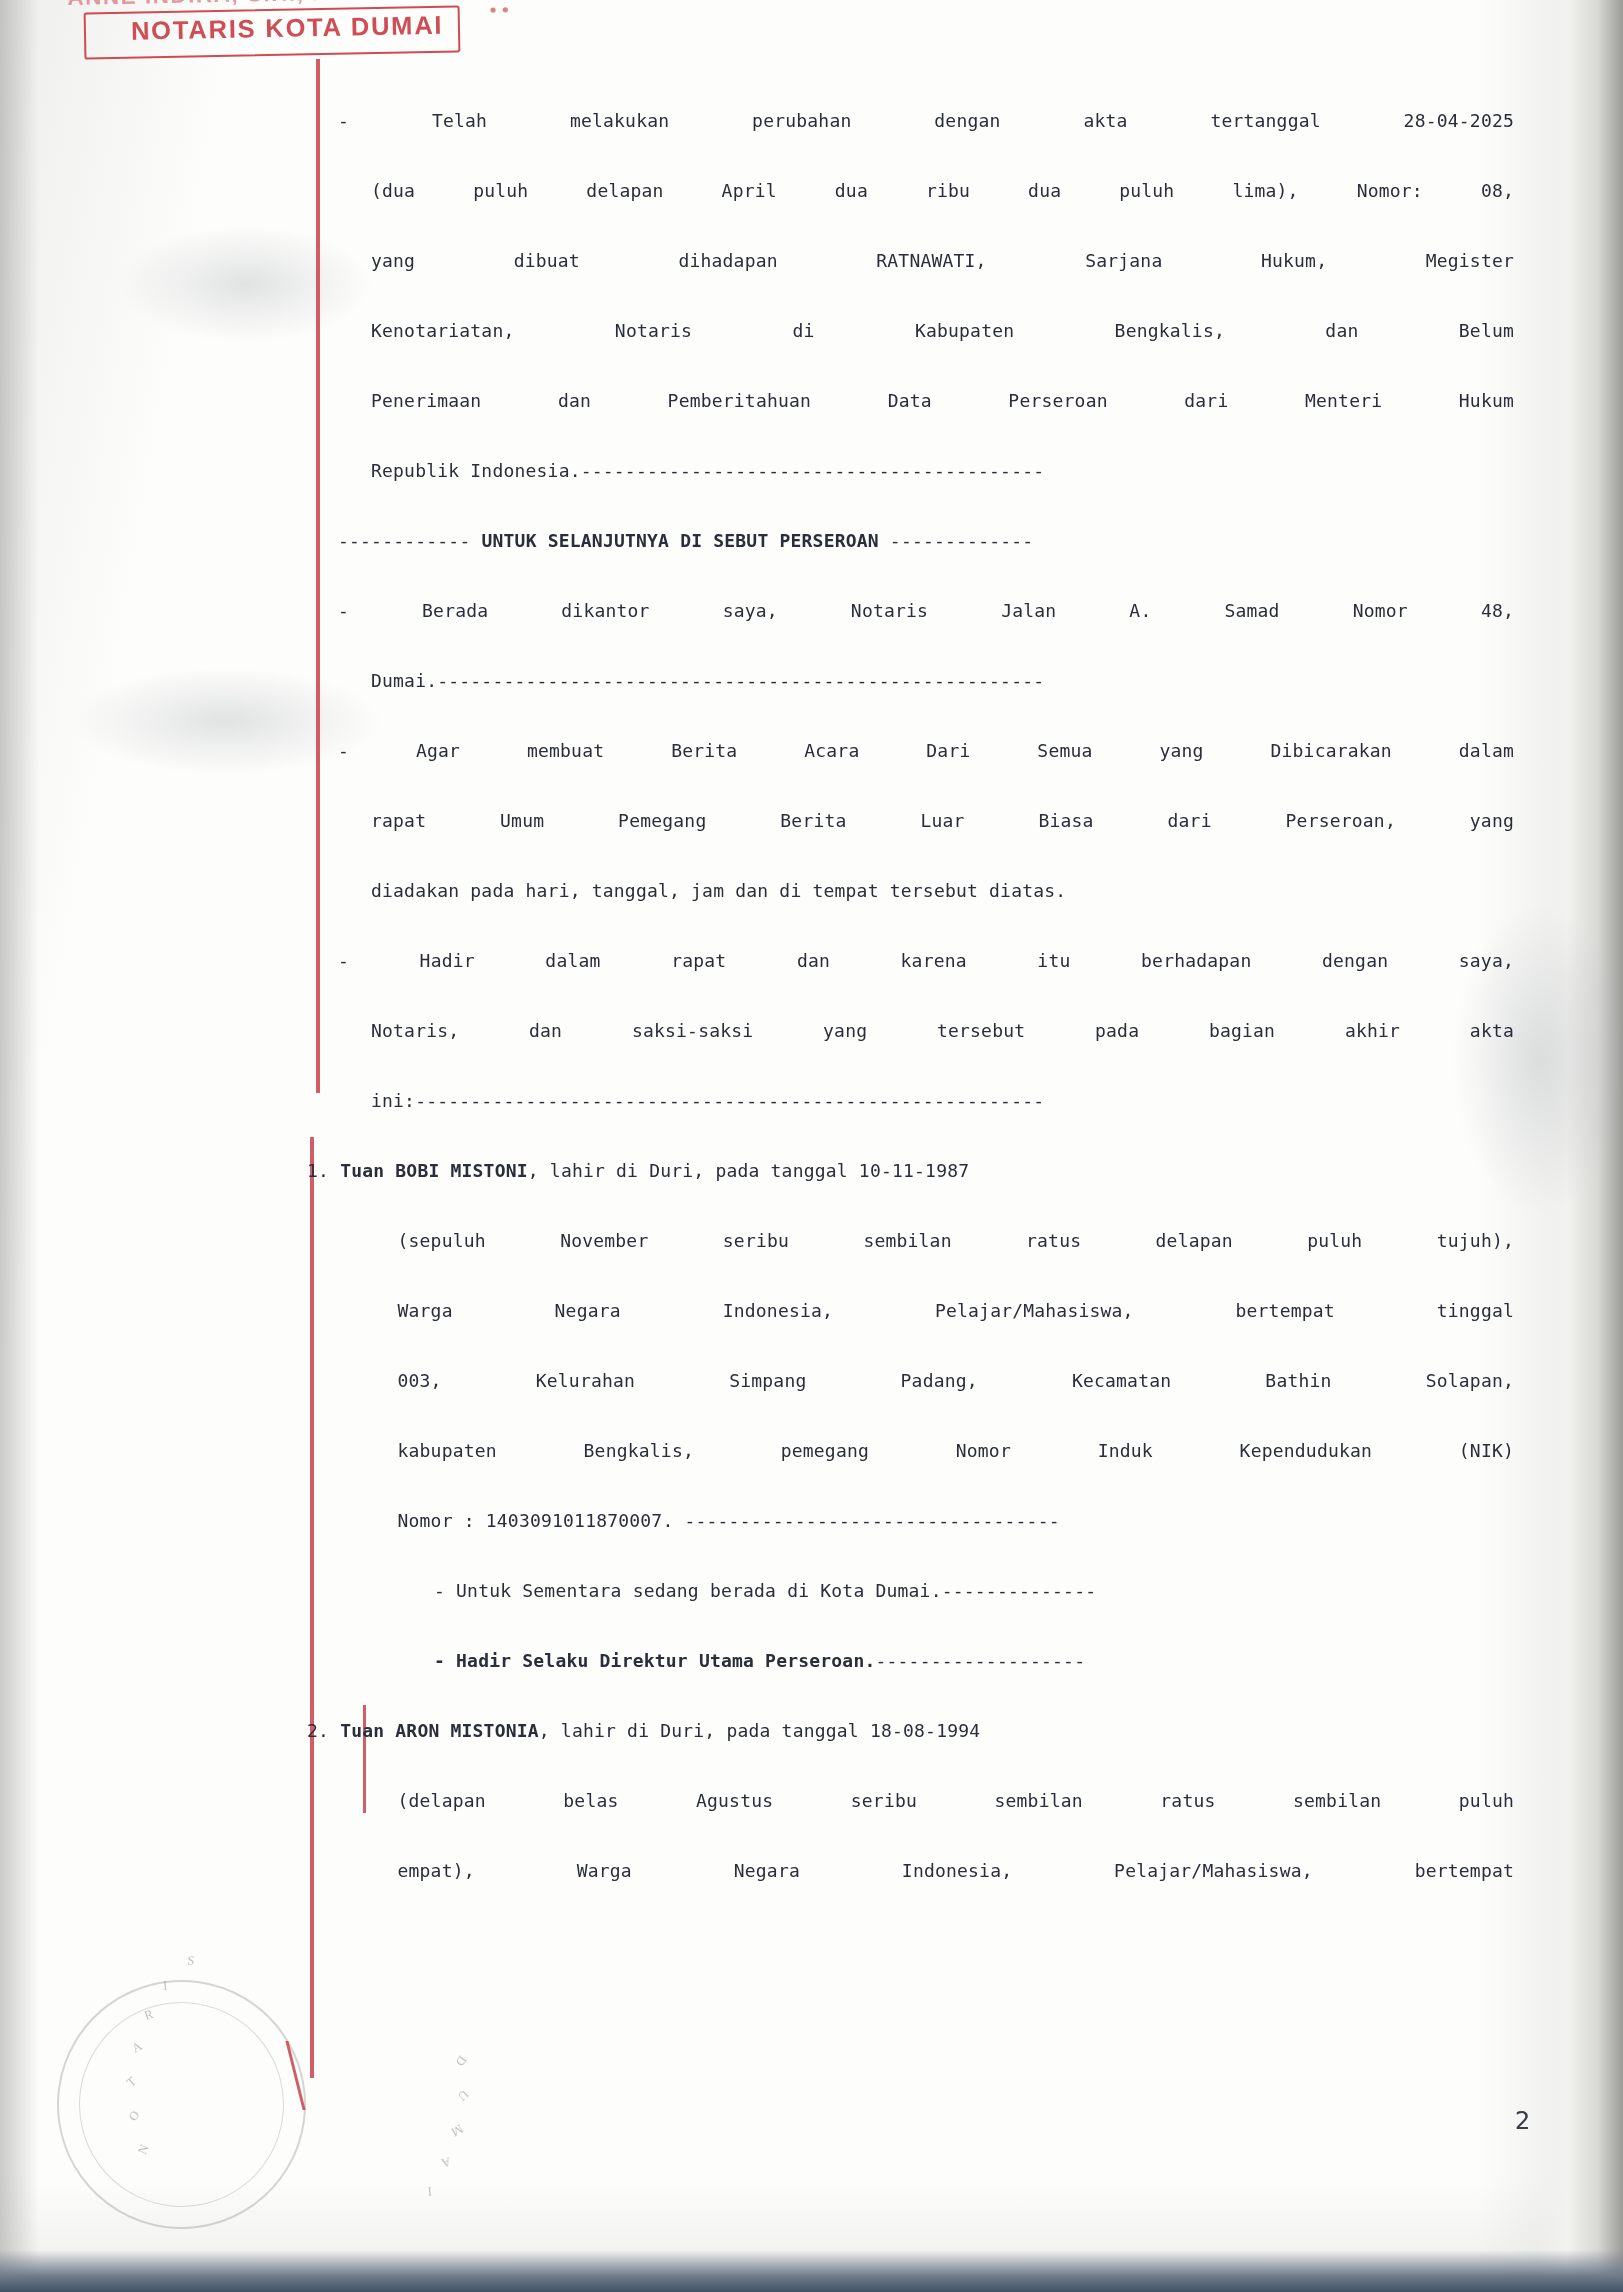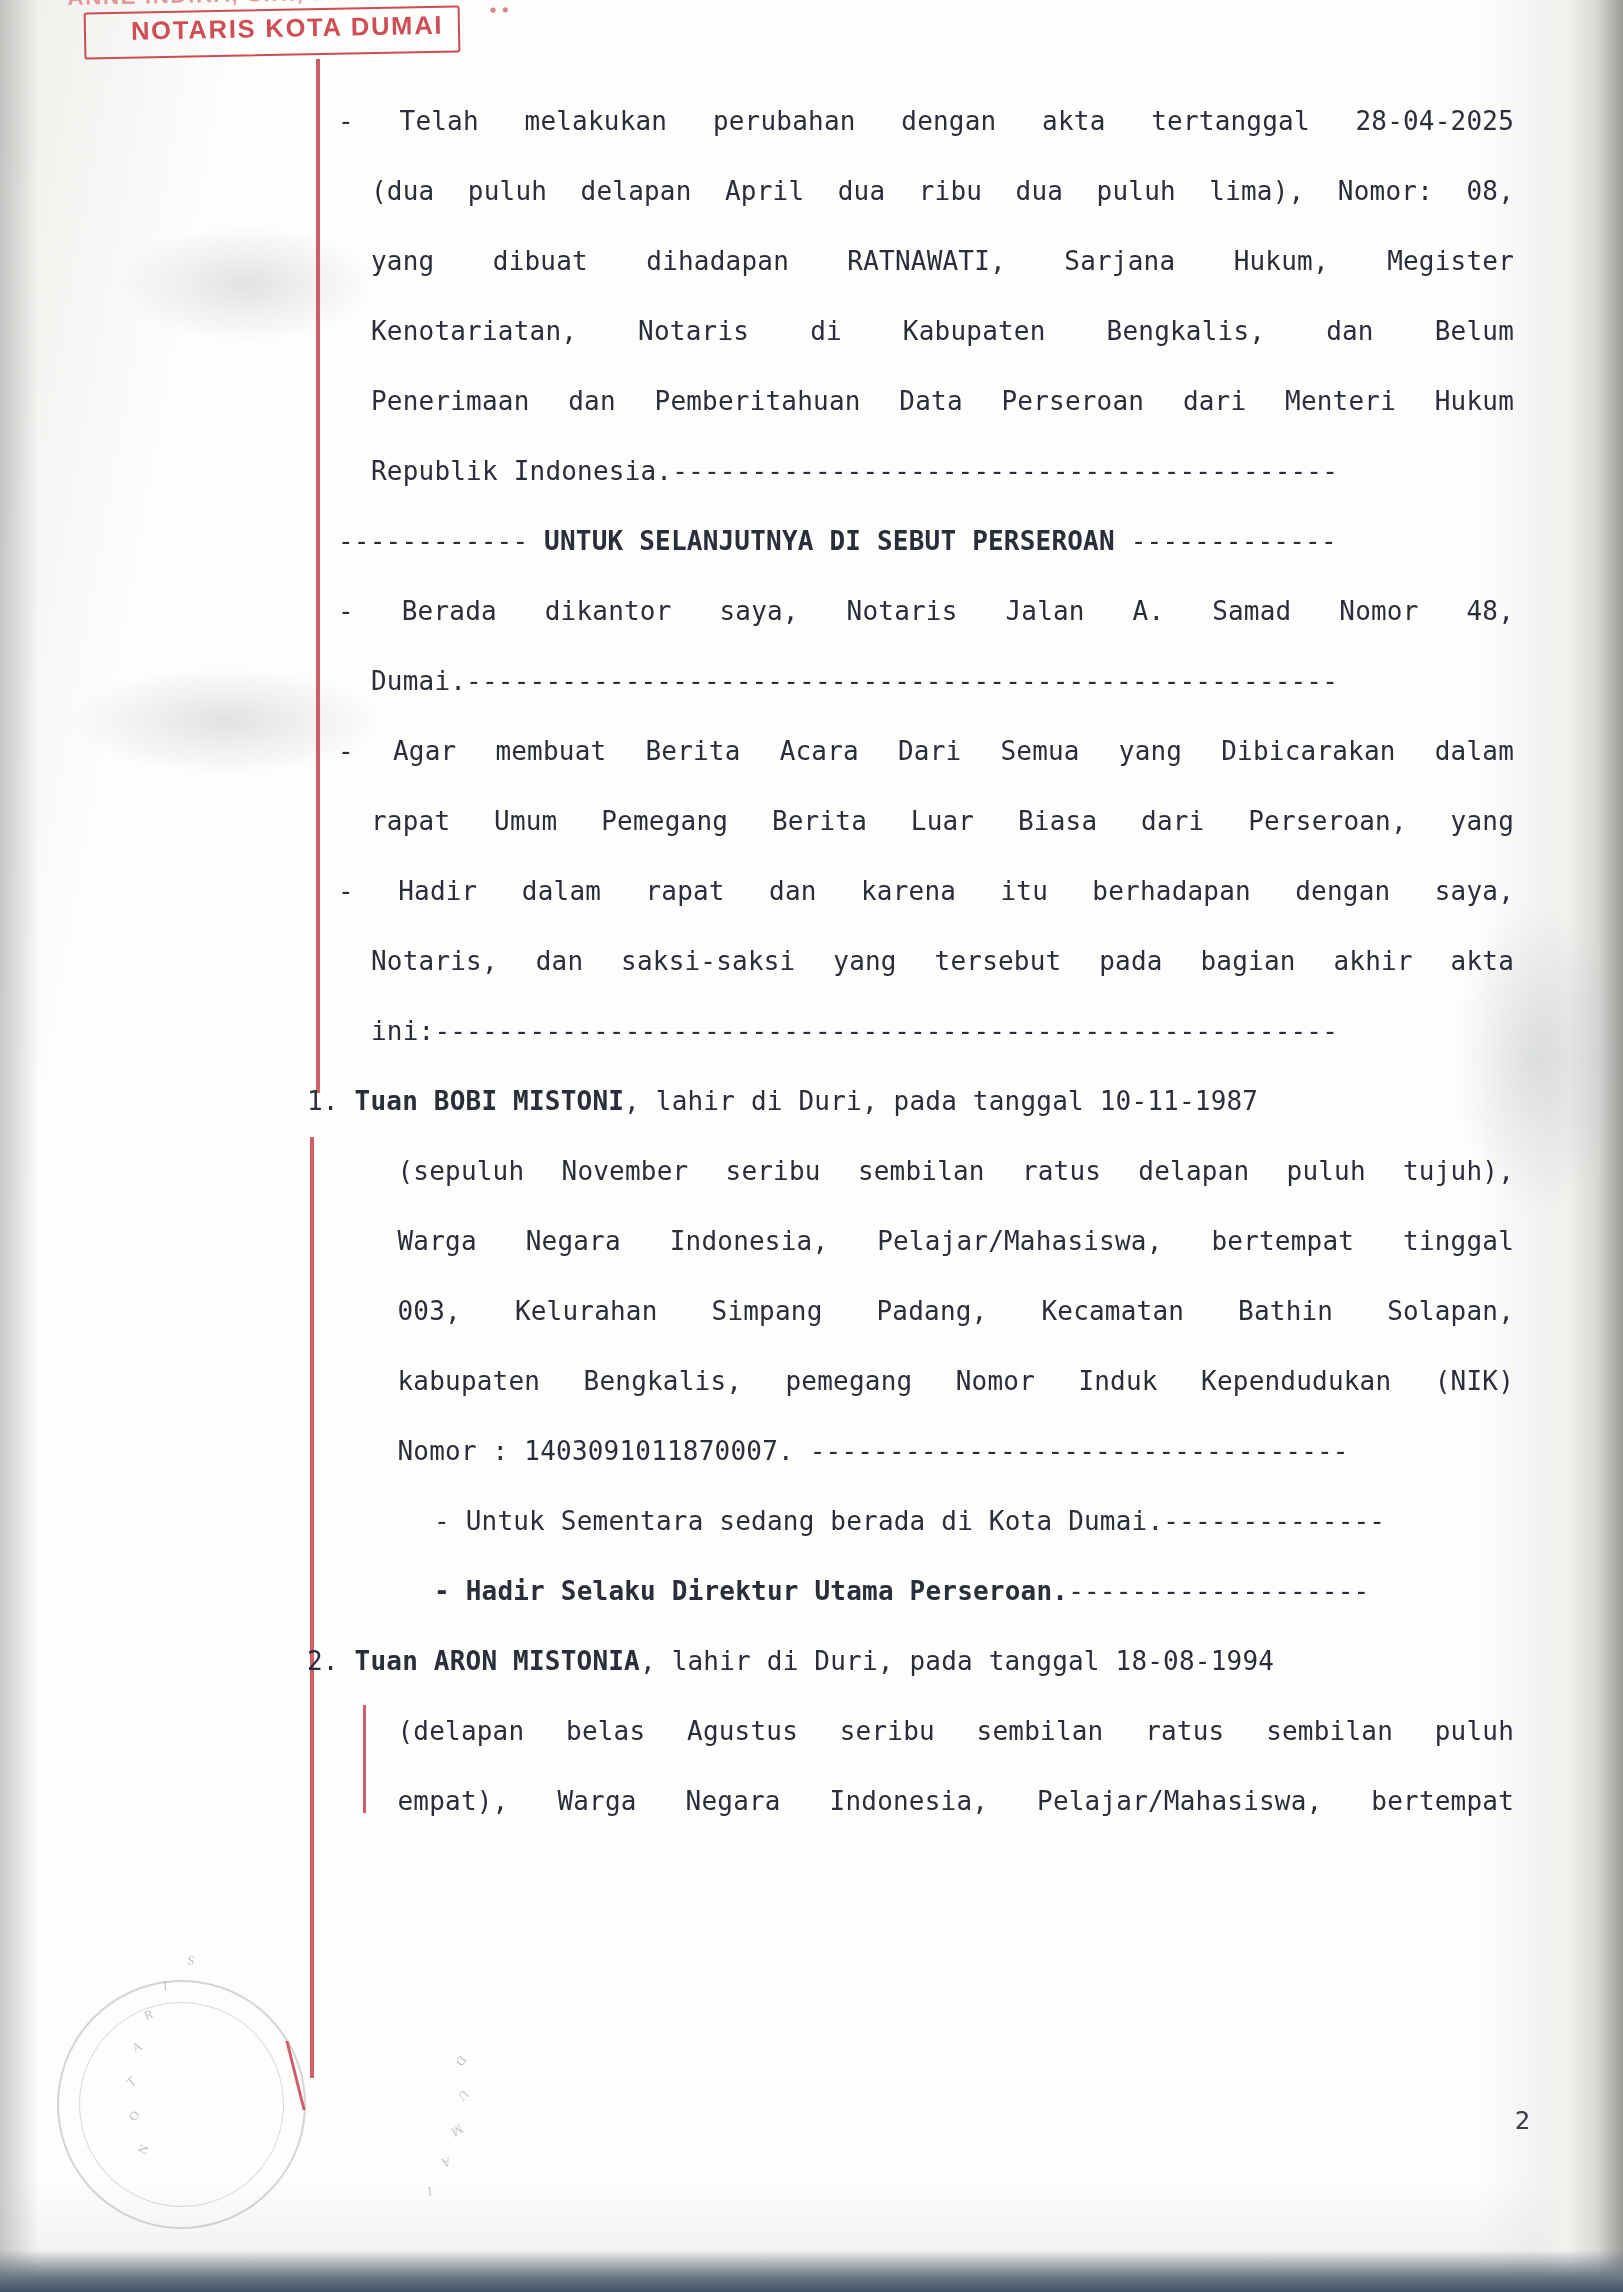--- a/index.html
+++ b/index.html
@@ -177,21 +177,21 @@
 
   
   .body {
     position: absolute;
     left: 338px;
     top: 86px;
     width: 1176px;
   }
   p.line {
     margin: 0 0 0 0;
-    font-size: 26px;
+    font-size: 18px;
     line-height: 70px;
     color: #2a2d3a;
     letter-spacing: 0.2px;
     white-space: pre;
   }
   p.just {
     white-space: normal;
     text-align: justify;
     text-align-last: justify;
   }
@@ -273,20 +273,21 @@
     <p class="line"><span>------------ </span><span class="b">UNTUK SELANJUTNYA DI SEBUT PERSEROAN</span><span> -------------</span></p>
 
     <div>
       <p class="line just">-  Berada  dikantor  saya,  Notaris  Jalan  A.  Samad  Nomor  48,</p>
       <p class="line indent-1">Dumai.-------------------------------------------------------</p>
     </div>
 
     <div>
       <p class="line just">-  Agar membuat Berita Acara Dari Semua yang Dibicarakan dalam</p>
       <p class="line just indent-1">rapat  Umum  Pemegang  Berita  Luar  Biasa  dari  Perseroan,  yang</p>
+      <p class="line indent-1">diadakan pada hari, tanggal, jam dan di tempat tersebut diatas.</p>
     </div>
 
     <div>
       <p class="line just">-  Hadir  dalam  rapat  dan  karena  itu  berhadapan  dengan  saya,</p>
       <p class="line just indent-1">Notaris, dan saksi-saksi yang tersebut pada bagian akhir akta</p>
       <p class="line indent-1">ini:---------------------------------------------------------</p>
     </div>
 
     <div style="margin-left:-31px;">
       <p class="line num"><span>1.</span><span> </span><span class="b">Tuan BOBI MISTONI</span><span>, lahir di Duri, pada tanggal 10-11-1987</span></p>

